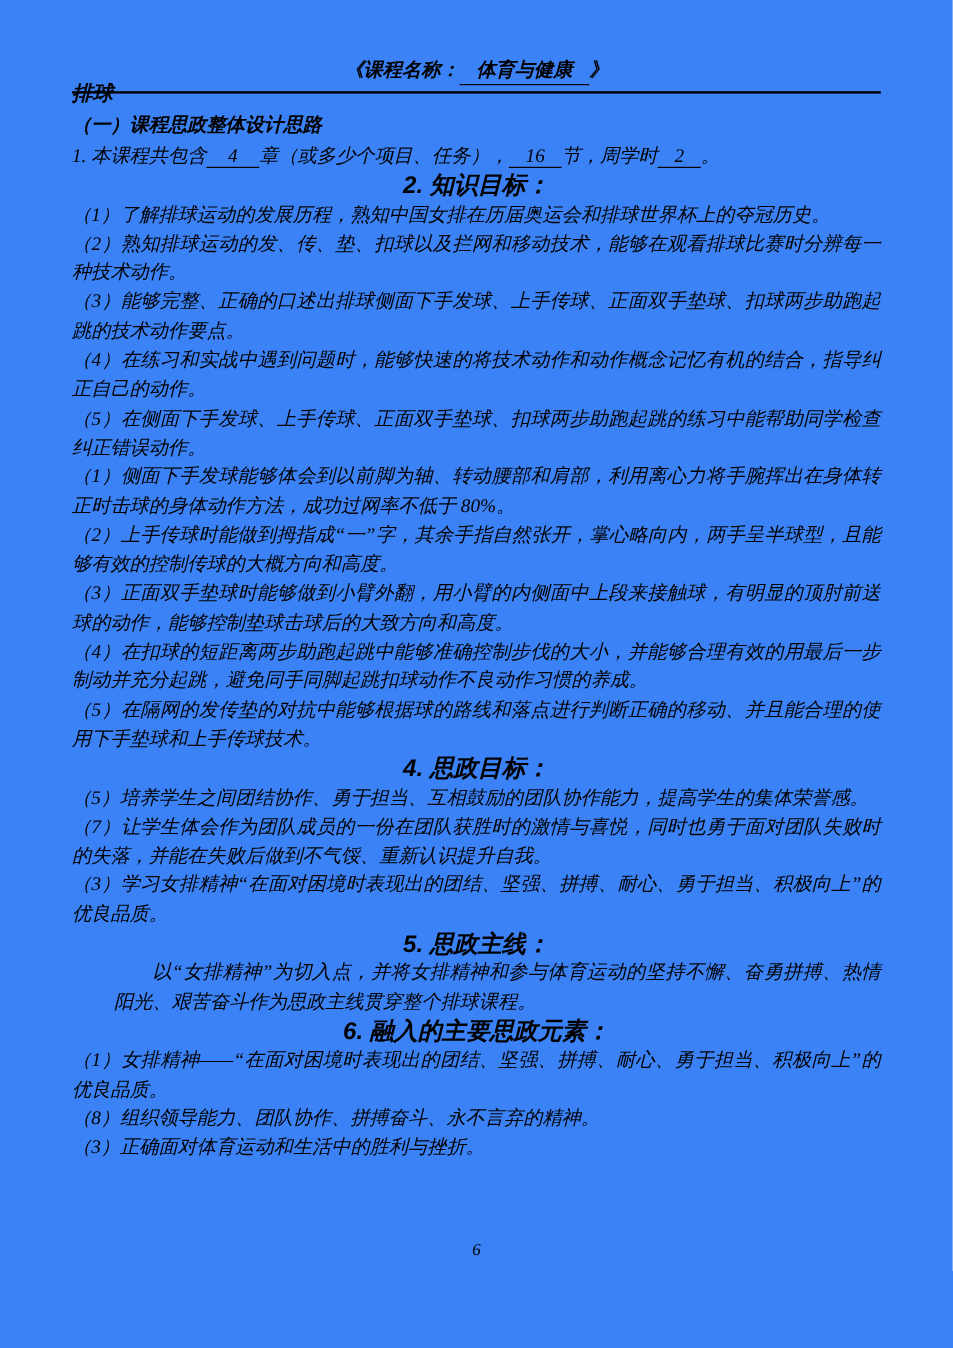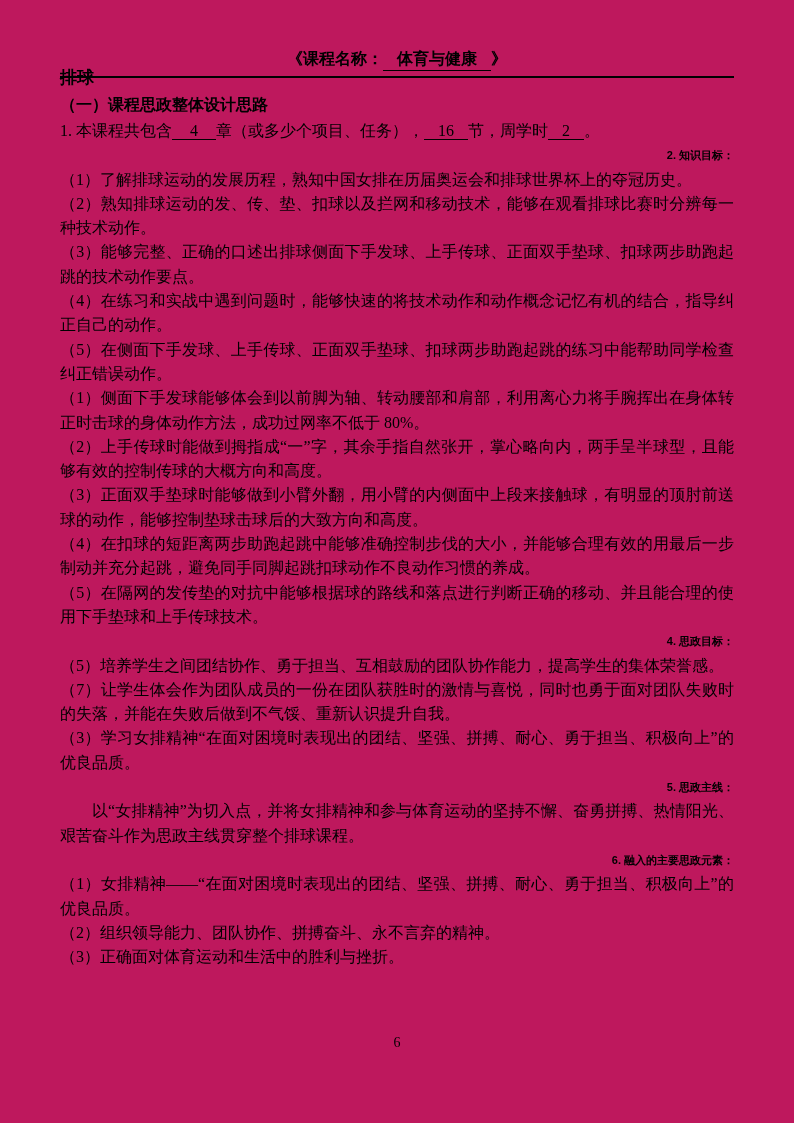--- a/index.html
+++ b/index.html
@@ -4,24 +4,25 @@
 <style>
   html, body {
     margin: 0;
     padding: 0;
     background: #ffffff;
   }
   .page {
     position: relative;
     width: 794px;
     height: 1123px;
-    background: #be185d;
+    background: #3b82f6;
     color: #000000;
     overflow: hidden;
     font-family: "Liberation Serif", serif;
+    font-style: italic;
   }
   .header {
     position: absolute;
     top: 48px;
     left: 60px;
     width: 674px;
     text-align: center;
     font-family: "Liberation Sans", sans-serif;
     font-weight: bold;
     font-size: 16px;
@@ -68,30 +69,31 @@
     display: inline-block;
     min-width: 44px;
     text-align: center;
     border-bottom: 1px solid #000000;
     line-height: 17px;
   }
   .blank.narrow { min-width: 36px; }
   .sec-heading {
     font-family: "Liberation Sans", sans-serif;
     font-weight: bold;
-    font-size: 11px;
+    font-size: 20px;
     line-height: 24.3px;
-    text-align: right;
+    text-align: center;
     margin: 0;
   }
   .para {
     margin: 0;
   }
   .para.indent {
     text-indent: 2em;
+    margin-left: 35px;
   }
   .page-number {
     position: absolute;
     bottom: 72px;
     left: 0;
     width: 100%;
     text-align: center;
     font-size: 14px;
     font-family: "Liberation Serif", serif;
   }
@@ -122,20 +124,20 @@
         <p class="para">（4）在扣球的短距离两步助跑起跳中能够准确控制步伐的大小，并能够合理有效的用最后一步制动并充分起跳，避免同手同脚起跳扣球动作不良动作习惯的养成。</p>
         <p class="para">（5）在隔网的发传垫的对抗中能够根据球的路线和落点进行判断正确的移动、并且能合理的使用下手垫球和上手传球技术。</p>
         <p class="sec-heading">4. 思政目标：</p>
         <p class="para">（5）培养学生之间团结协作、勇于担当、互相鼓励的团队协作能力，提高学生的集体荣誉感。</p>
         <p class="para">（7）让学生体会作为团队成员的一份在团队获胜时的激情与喜悦，同时也勇于面对团队失败时的失落，并能在失败后做到不气馁、重新认识提升自我。</p>
         <p class="para">（3）学习女排精神“在面对困境时表现出的团结、坚强、拼搏、耐心、勇于担当、积极向上”的优良品质。</p>
         <p class="sec-heading">5. 思政主线：</p>
         <p class="para indent">以“女排精神”为切入点，并将女排精神和参与体育运动的坚持不懈、奋勇拼搏、热情阳光、艰苦奋斗作为思政主线贯穿整个排球课程。</p>
         <p class="sec-heading">6. 融入的主要思政元素：</p>
         <p class="para">（1）女排精神——“在面对困境时表现出的团结、坚强、拼搏、耐心、勇于担当、积极向上”的优良品质。</p>
-        <p class="para">（2）组织领导能力、团队协作、拼搏奋斗、永不言弃的精神。</p>
+        <p class="para">（8）组织领导能力、团队协作、拼搏奋斗、永不言弃的精神。</p>
         <p class="para">（3）正确面对体育运动和生活中的胜利与挫折。</p>
       </div>
   </div>
 
   <div class="page-number">6</div>
 
 </div>
 
 </body></html>

